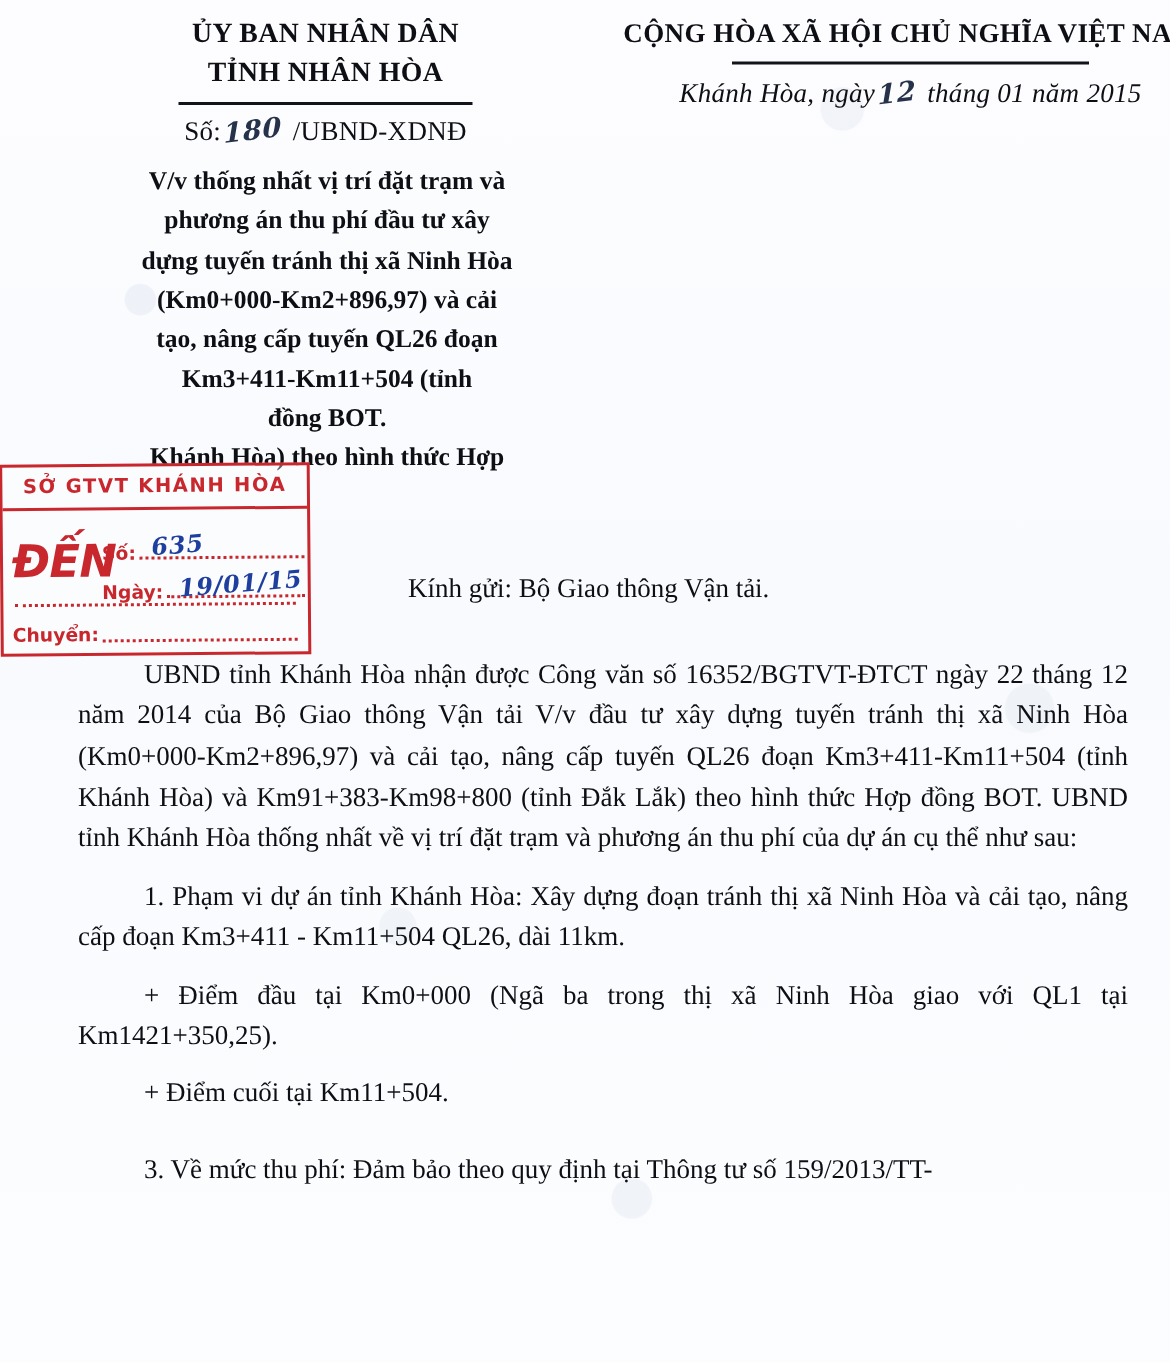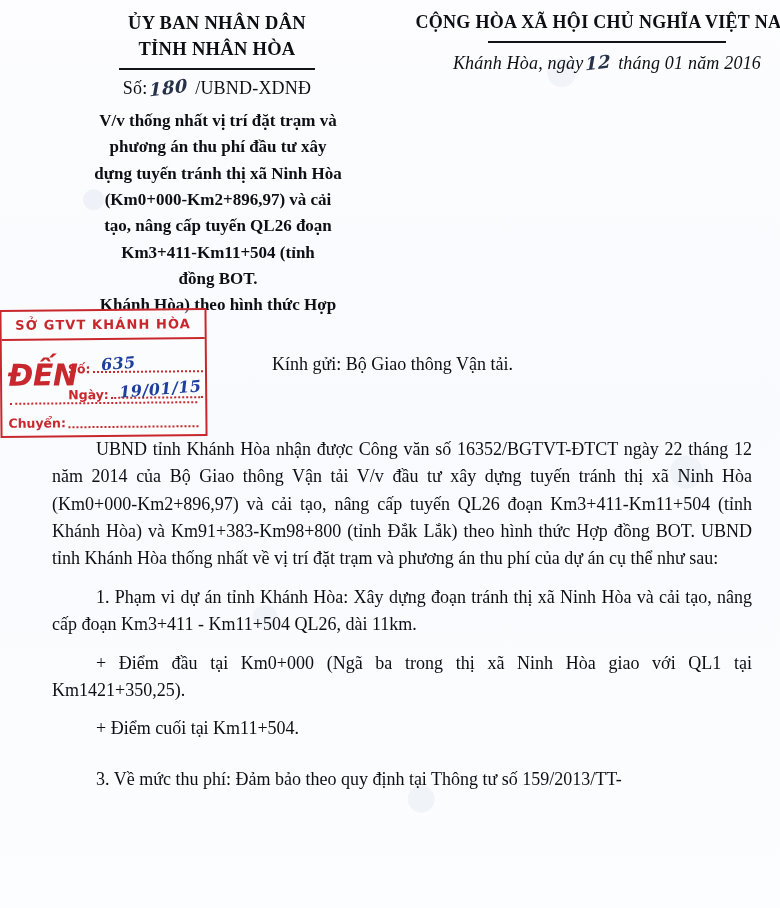--- a/index.html
+++ b/index.html
@@ -189,21 +189,21 @@
     align-items: flex-end;
     font-size: 12.5px;
     font-weight: bold;
   }
   .stamp-chuyen .sdots { margin-bottom: 2px; }
 
   
   .recipient {
     position: absolute;
     left: 272px;
-    top: 354px;
+    top: 382px;
     font-size: 18px;
     white-space: nowrap;
   }
 
   
   .body {
     position: absolute;
     left: 52px;
     top: 436px;
     width: 700px;
@@ -233,21 +233,21 @@
         <span>Số:</span><span class="ink">180</span>
         <span>/UBND-XDNĐ</span>
       </div>
     </div>
 
     <div class="hdr-right">
       <div class="org-line">CỘNG HÒA XÃ HỘI CHỦ NGHĨA VIỆT NAM</div>
       <div class="rule rule-right"></div>
       <div class="place-date">
         <span>Khánh Hòa, ngày</span><span class="ink">12</span>
-        <span>tháng 01 năm 2016</span>
+        <span>tháng 01 năm 2015</span>
       </div>
     </div>
   </div>
 
   <div class="subject">
     <div>V/v thống nhất vị trí đặt trạm và</div>
     <div>phương án thu phí đầu tư xây</div>
     <div>dựng tuyến tránh thị xã Ninh Hòa</div>
     <div>(Km0+000-Km2+896,97) và cải</div>
     <div>tạo, nâng cấp tuyến QL26 đoạn</div>

